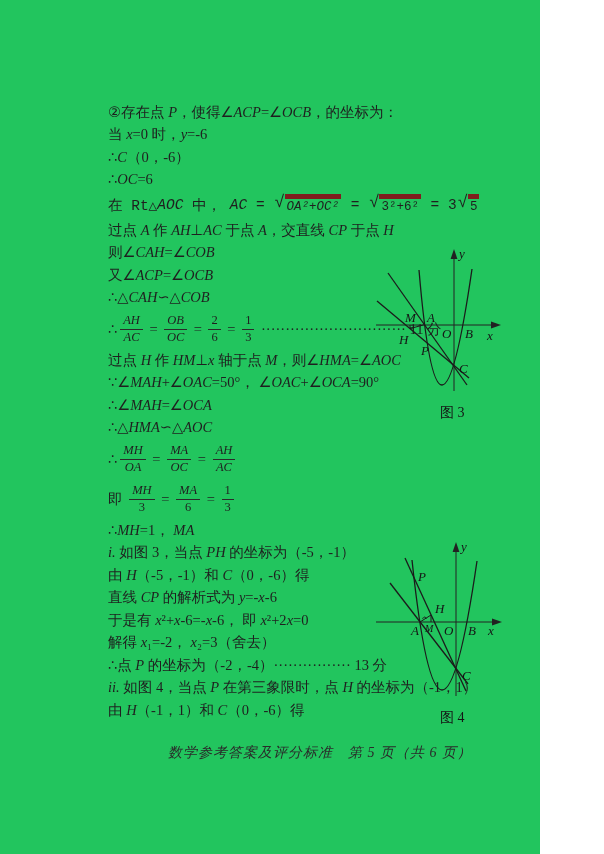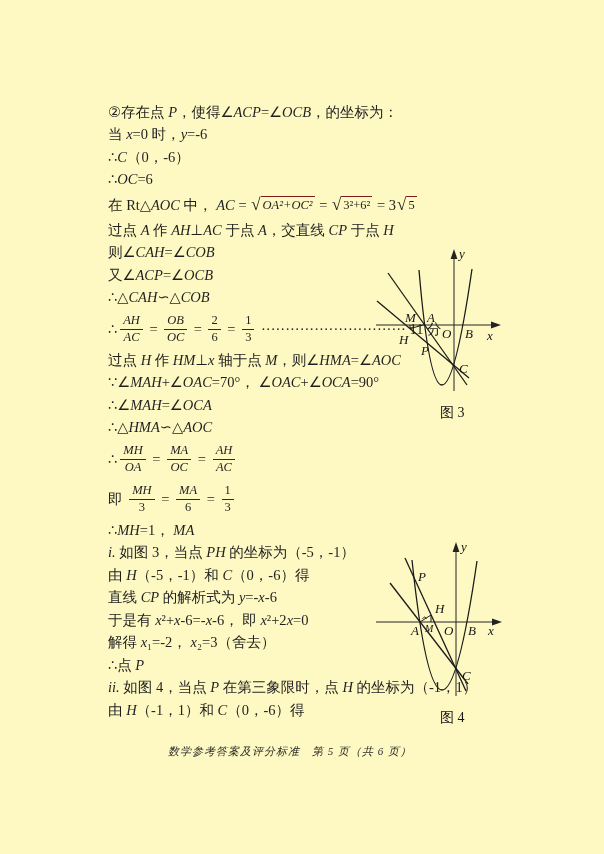--- a/index.html
+++ b/index.html
@@ -1,73 +1,73 @@
 <!DOCTYPE html>
 <html><head>
 <meta charset="utf-8">
 <style>
   html,body{margin:0;padding:0;background:#ffffff;}
-  .sheet{position:relative;width:604px;height:854px;background:#fef9c3;overflow:hidden;
+  .sheet{position:relative;width:540px;height:854px;background:#22c55e;overflow:hidden;
          font-family:"Liberation Serif","DejaVu Sans",serif;color:#222;}
   .text-col{position:absolute;left:108px;top:101px;width:490px;}
   .line{display:flex;align-items:center;height:22.5px;white-space:pre;
         font-size:14.5px;color:#1f1f1f;}
-  .line.med{height:28px;}
+  .line.med{height:28px;font-family:Liberation Mono, monospace;}
   .line.tall{height:40px;}
   .pl{white-space:pre;}
   .mi{font-style:italic;white-space:pre;}
   .frac{display:inline-block;text-align:center;font-size:12.5px;line-height:1.05;
         margin:0 3px;vertical-align:middle;}
   .frac .num{display:block;border-bottom:1px solid #2a2a2a;padding:0 3px 1px;}
   .frac .den{display:block;padding-top:1px;}
   .sqrt{display:inline-flex;align-items:flex-start;margin:0 1px;}
   .sqrt::before{content:"√";font-size:17px;line-height:1;margin-top:0px;}
-  .rad{border-top:1px solid #7f1d1d;font-size:12.5px;padding:1px 2px 0;line-height:1.25;}
+  .rad{border-top:5px solid #7f1d1d;font-size:12.5px;padding:1px 2px 0;line-height:1.25;}
   .fig{position:absolute;}
   #fig3{left:370px;top:245px;}
   #fig4{left:370px;top:538px;}
   .ax{stroke:#222;stroke-width:1;fill:none;}
   .cv{stroke:#1b1b1b;stroke-width:1.3;fill:none;}
   .sg{stroke:#1b1b1b;stroke-width:1;fill:none;}
   .ah{fill:#222;stroke:none;}
   .fl{font:italic 13px "Liberation Serif","DejaVu Sans",serif;fill:#151515;}
   .fs{font:italic 10px "Liberation Serif","DejaVu Sans",serif;fill:#151515;}
   .fc{font:14px "Liberation Serif","DejaVu Sans",serif;fill:#151515;}
-  .footer{position:absolute;left:168px;top:744px;font-style:italic;font-size:11px;
+  .footer{position:absolute;left:168px;top:744px;font-style:italic;font-size:14px;
           letter-spacing:1px;color:#2a2a2a;}
 </style>
 </head>
 <body>
 
 <div class="sheet">
 
   <div class="text-col">
       <div class="line"><span class="pl">②存在点 </span><span class="mi">P</span><span class="pl">，使得∠</span><span class="mi">ACP</span><span class="pl">=∠</span><span class="mi">OCB</span><span class="pl">，的坐标为：</span></div>
       <div class="line"><span class="pl">当 </span><span class="mi">x</span><span class="pl">=0 时，</span><span class="mi">y</span><span class="pl">=-6</span></div>
       <div class="line"><span class="pl">∴</span><span class="mi">C</span><span class="pl">（0，-6）</span></div>
       <div class="line"><span class="pl">∴</span><span class="mi">OC</span><span class="pl">=6</span></div>
       <div class="line med"><span class="pl">在 Rt△</span><span class="mi">AOC</span><span class="pl"> 中， </span><span class="mi">AC</span><span class="pl"> = </span><span class="sqrt"><span class="rad mi">OA²+OC²</span></span><span class="pl"> = </span><span class="sqrt"><span class="rad">3²+6²</span></span><span class="pl"> = 3</span><span class="sqrt"><span class="rad">5</span></span></div>
       <div class="line"><span class="pl">过点 </span><span class="mi">A</span><span class="pl"> 作 </span><span class="mi">AH</span><span class="pl">⊥</span><span class="mi">AC</span><span class="pl"> 于点 </span><span class="mi">A</span><span class="pl">，交直线 </span><span class="mi">CP</span><span class="pl"> 于点 </span><span class="mi">H</span></div>
       <div class="line"><span class="pl">则∠</span><span class="mi">CAH</span><span class="pl">=∠</span><span class="mi">COB</span></div>
       <div class="line"><span class="pl">又∠</span><span class="mi">ACP</span><span class="pl">=∠</span><span class="mi">OCB</span></div>
       <div class="line"><span class="pl">∴△</span><span class="mi">CAH</span><span class="pl">∽△</span><span class="mi">COB</span></div>
       <div class="line tall"><span class="pl">∴</span><span class="frac"><span class="num mi">AH</span><span class="den mi">AC</span></span><span class="pl"> = </span><span class="frac"><span class="num mi">OB</span><span class="den mi">OC</span></span><span class="pl"> = </span><span class="frac"><span class="num">2</span><span class="den">6</span></span><span class="pl"> = </span><span class="frac"><span class="num">1</span><span class="den">3</span></span><span class="pl"> ······························ 11 分</span></div>
       <div class="line"><span class="pl">过点 </span><span class="mi">H</span><span class="pl"> 作 </span><span class="mi">HM</span><span class="pl">⊥</span><span class="mi">x</span><span class="pl"> 轴于点 </span><span class="mi">M</span><span class="pl">，则∠</span><span class="mi">HMA</span><span class="pl">=∠</span><span class="mi">AOC</span></div>
-      <div class="line"><span class="pl">∵∠</span><span class="mi">MAH</span><span class="pl">+∠</span><span class="mi">OAC</span><span class="pl">=70°， ∠</span><span class="mi">OAC</span><span class="pl">+∠</span><span class="mi">OCA</span><span class="pl">=90°</span></div>
+      <div class="line"><span class="pl">∵∠</span><span class="mi">MAH</span><span class="pl">+∠</span><span class="mi">OAC</span><span class="pl">=50°， ∠</span><span class="mi">OAC</span><span class="pl">+∠</span><span class="mi">OCA</span><span class="pl">=90°</span></div>
       <div class="line"><span class="pl">∴∠</span><span class="mi">MAH</span><span class="pl">=∠</span><span class="mi">OCA</span></div>
       <div class="line"><span class="pl">∴△</span><span class="mi">HMA</span><span class="pl">∽△</span><span class="mi">AOC</span></div>
       <div class="line tall"><span class="pl">∴</span><span class="frac"><span class="num mi">MH</span><span class="den mi">OA</span></span><span class="pl"> = </span><span class="frac"><span class="num mi">MA</span><span class="den mi">OC</span></span><span class="pl"> = </span><span class="frac"><span class="num mi">AH</span><span class="den mi">AC</span></span></div>
       <div class="line tall"><span class="pl">即 </span><span class="frac"><span class="num mi">MH</span><span class="den">3</span></span><span class="pl"> = </span><span class="frac"><span class="num mi">MA</span><span class="den">6</span></span><span class="pl"> = </span><span class="frac"><span class="num">1</span><span class="den">3</span></span></div>
       <div class="line"><span class="pl">∴</span><span class="mi">MH</span><span class="pl">=1， </span><span class="mi">MA</span></div>
       <div class="line"><span class="mi">i.</span><span class="pl"> 如图 3，当点 </span><span class="mi">P</span><span class="mi">H</span><span class="pl"> 的坐标为（-5，-1）</span></div>
       <div class="line"><span class="pl">由 </span><span class="mi">H</span><span class="pl">（-5，-1）和 </span><span class="mi">C</span><span class="pl">（0，-6）得</span></div>
       <div class="line"><span class="pl">直线 </span><span class="mi">CP</span><span class="pl"> 的解析式为 </span><span class="mi">y</span><span class="pl">=-</span><span class="mi">x</span><span class="pl">-6</span></div>
       <div class="line"><span class="pl">于是有 </span><span class="mi">x</span><span class="pl">²+</span><span class="mi">x</span><span class="pl">-6=-</span><span class="mi">x</span><span class="pl">-6， 即 </span><span class="mi">x</span><span class="pl">²+2</span><span class="mi">x</span><span class="pl">=0</span></div>
       <div class="line"><span class="pl">解得 </span><span class="mi">x</span><span class="pl">₁=-2， </span><span class="mi">x</span><span class="pl">₂=3（舍去）</span></div>
-      <div class="line"><span class="pl">∴点 </span><span class="mi">P</span></div>
+      <div class="line"><span class="pl">∴点 </span><span class="mi">P</span><span class="pl"> 的坐标为（-2，-4）················ 13 分</span></div>
       <div class="line"><span class="mi">ii.</span><span class="pl"> 如图 4，当点 </span><span class="mi">P</span><span class="pl"> 在第三象限时，点 </span><span class="mi">H</span><span class="pl"> 的坐标为（-1，1）</span></div>
       <div class="line"><span class="pl">由 </span><span class="mi">H</span><span class="pl">（-1，1）和 </span><span class="mi">C</span><span class="pl">（0，-6）得</span></div>
     </div>
 
   <div class="fig" id="fig3">
     <svg width="150" height="190" viewBox="0 0 150 190">
       <path class="ax" d="M6 80 H125"></path>
       <path class="ah" d="M131 80 L121 76.6 L121 83.4 Z"></path>
       <path class="ax" d="M84 146 V12"></path>
       <path class="ah" d="M84 4 L80.6 14 L87.4 14 Z"></path>

